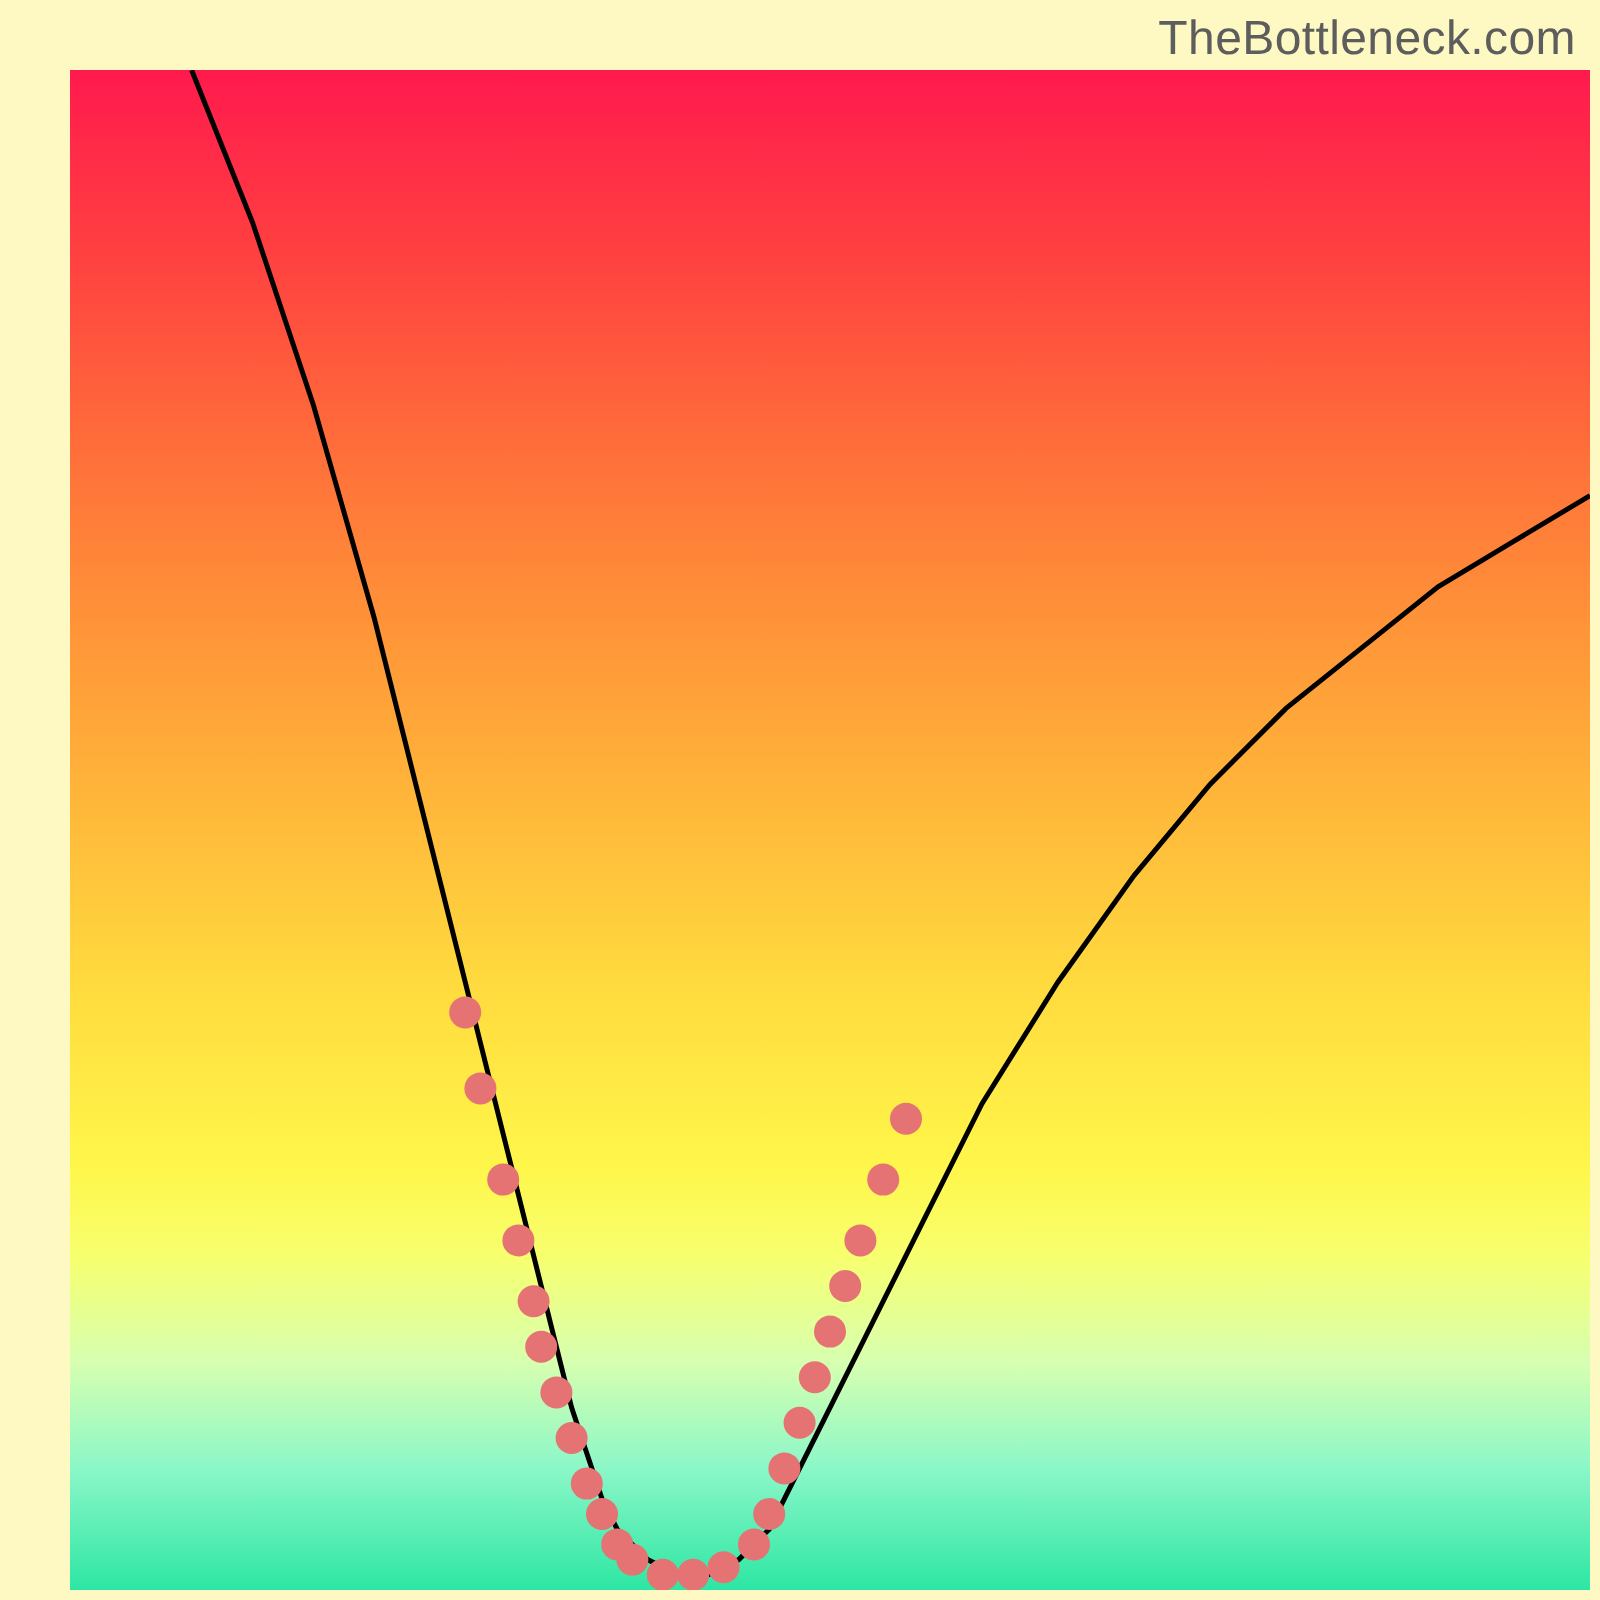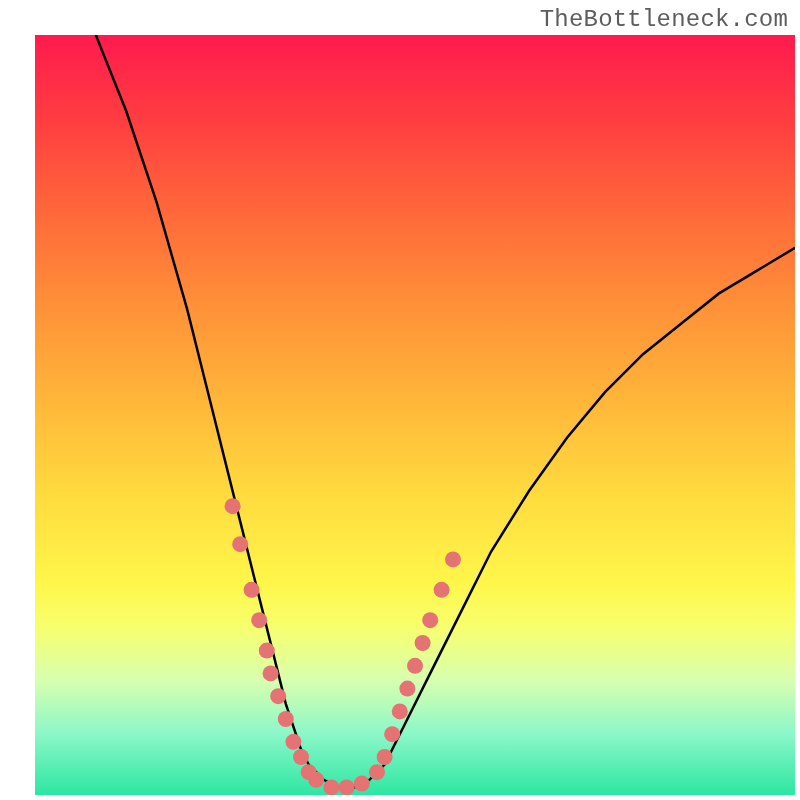--- a/index.html
+++ b/index.html
@@ -8,22 +8,21 @@
     width: 800px;
     height: 800px;
     overflow: hidden;
     background: #000;
     font-family: Arial, Helvetica, sans-serif;
   }
   .frame {
     position: relative;
     width: 800px;
     height: 800px;
-    background: #ffffff;
-    font-family: Liberation Mono, monospace;
+    background: #fef9c3;
   }
   .watermark {
     position: absolute;
     top: 6px;
     right: 12px;
     color: #5d5d5d;
     font-size: 24px;
     font-weight: 400;
     letter-spacing: 0.2px;
     z-index: 10;

